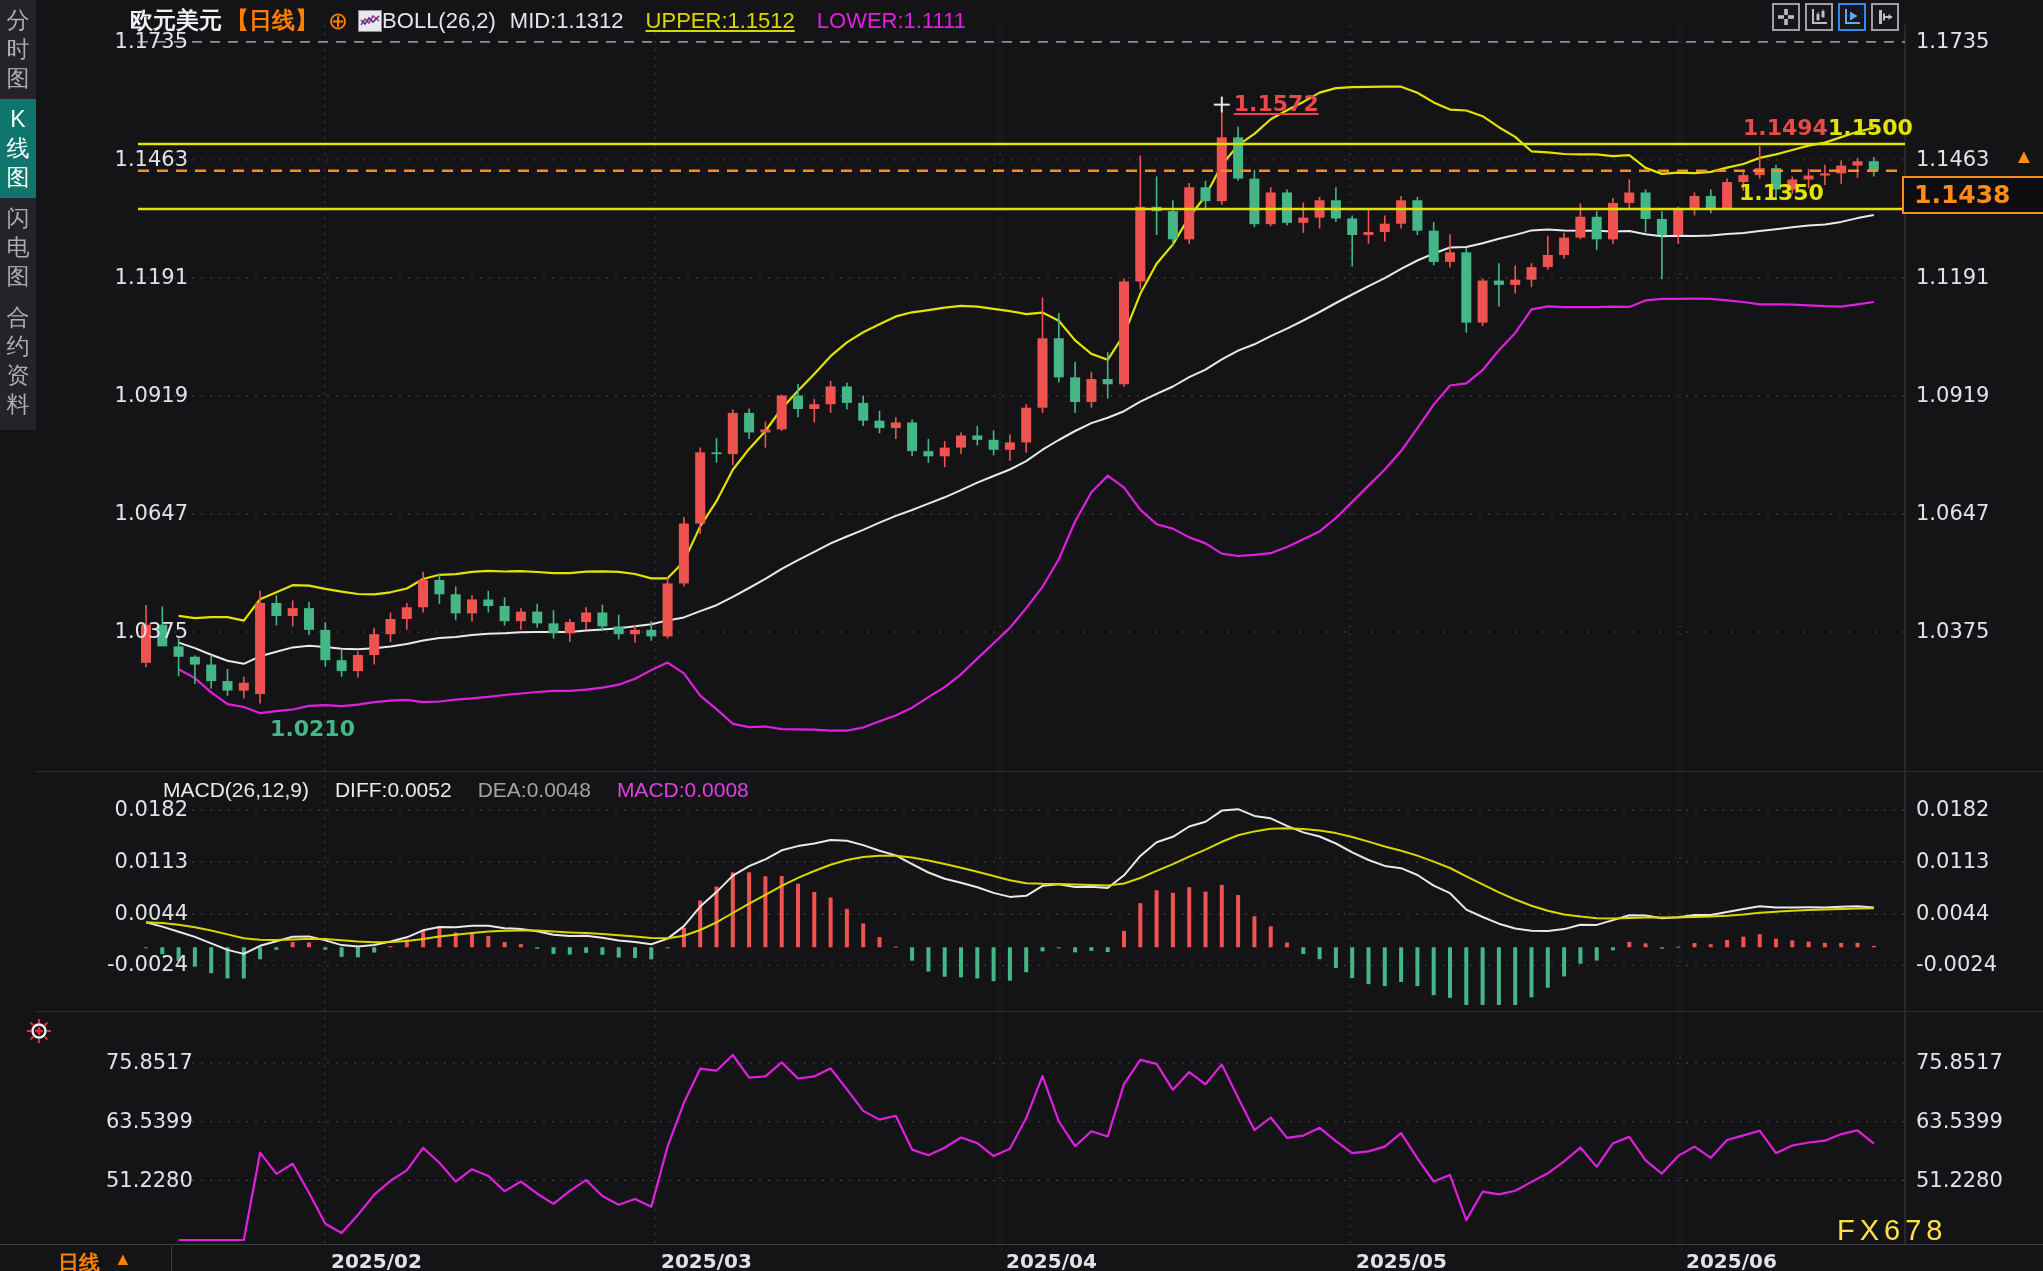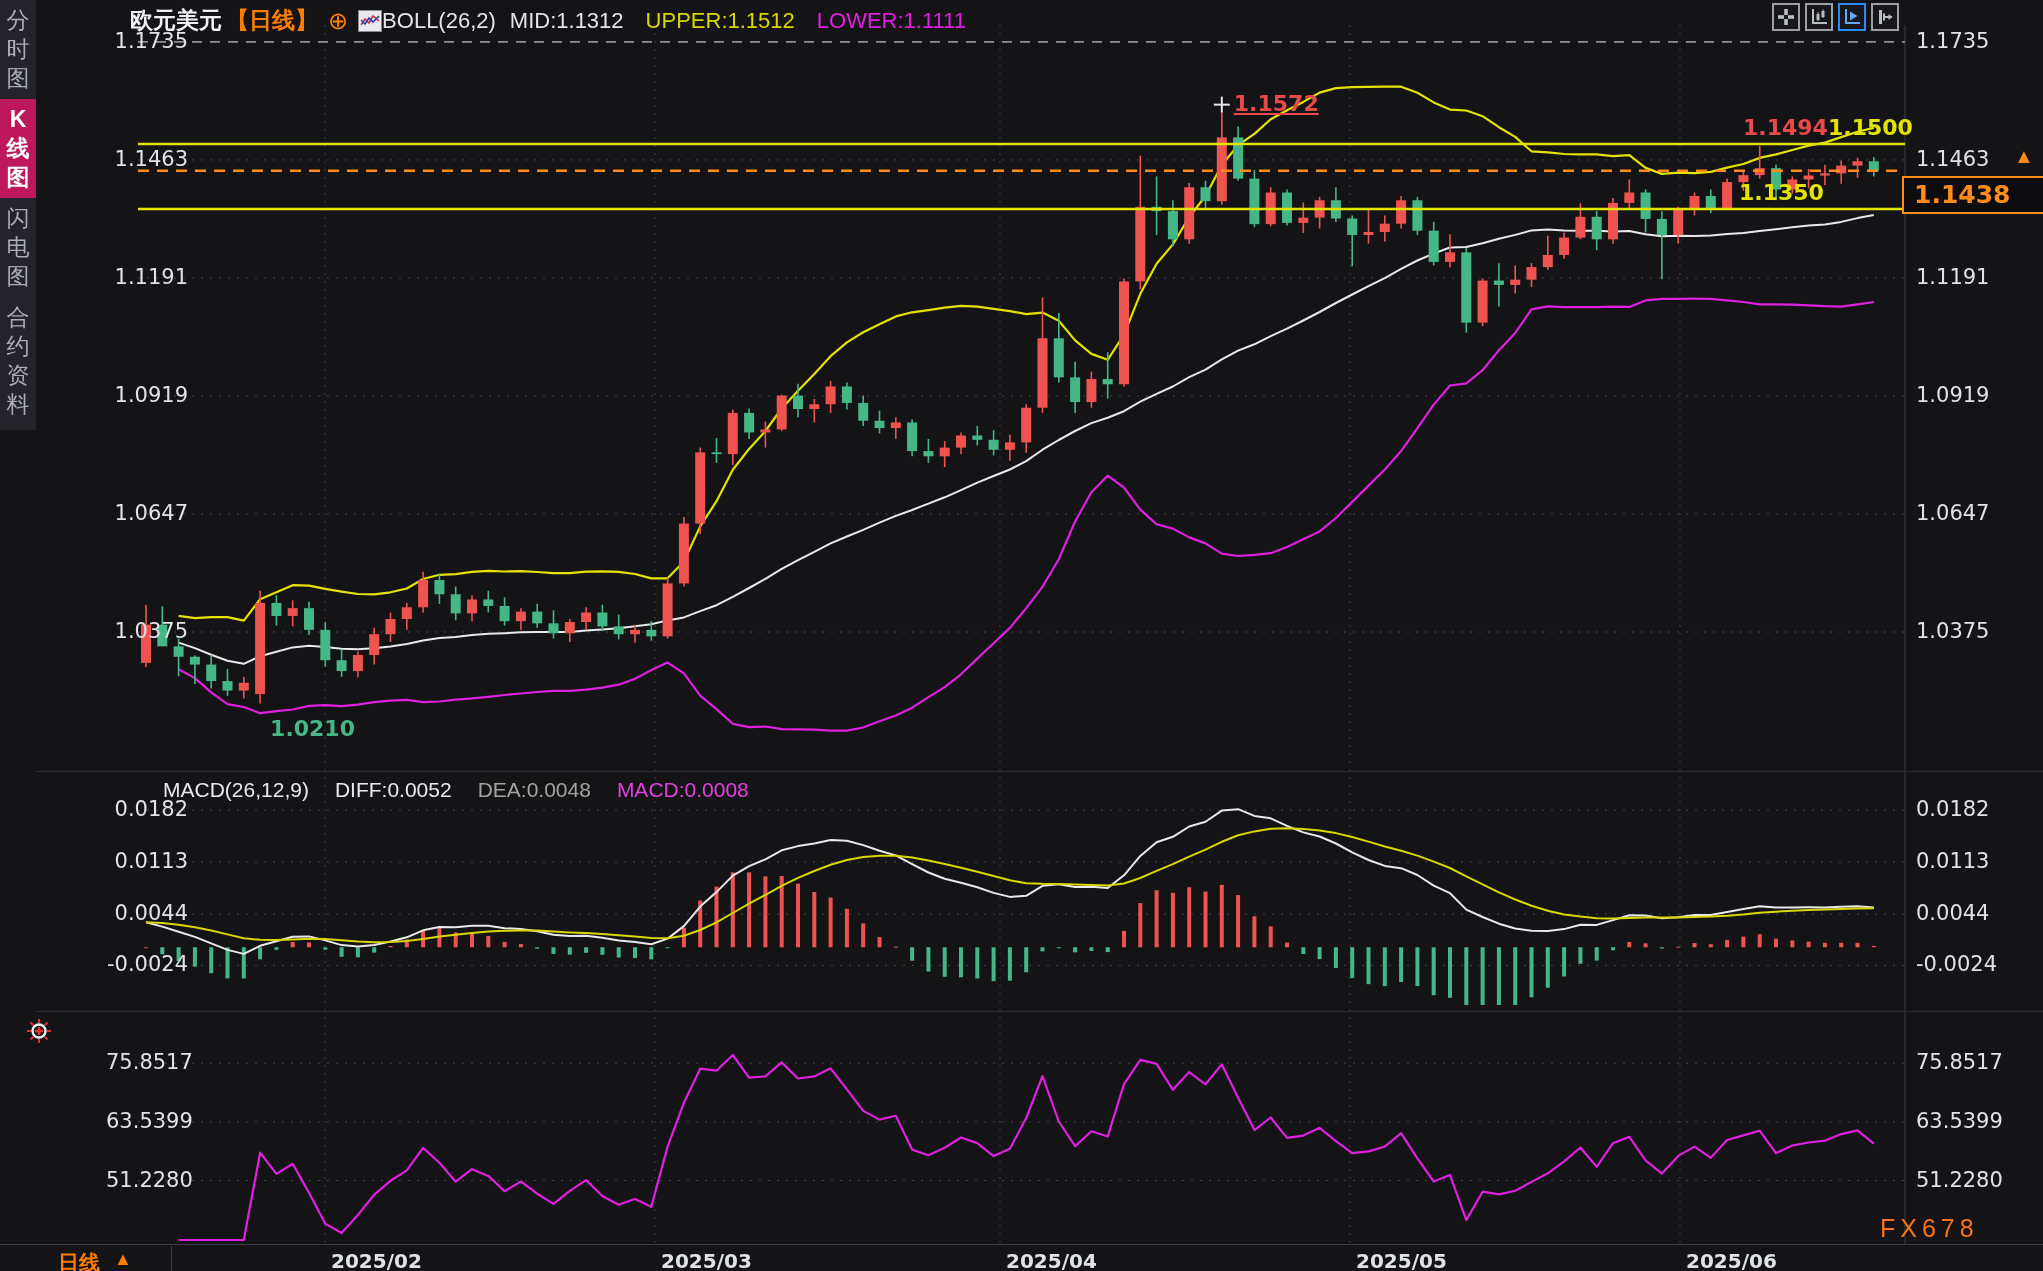--- a/index.html
+++ b/index.html
@@ -4,30 +4,30 @@
 <style>
   html,body{margin:0;padding:0;background:#000;}
   #app{position:relative;width:2043px;height:1271px;background:#141417;overflow:hidden;
        font-family:"Liberation Sans",sans-serif;-webkit-font-smoothing:antialiased;}
   #chart-svg{position:absolute;left:0;top:0;z-index:1;}
   .abs{position:absolute;z-index:5;}
   
   #sidebar{position:absolute;left:0;top:0;width:36px;height:430px;background:#232329;z-index:6;}
   .side-item{width:36px;text-align:center;color:#a9adb5;font-size:23px;line-height:29px;
              padding:6px 0;word-break:break-all;cursor:pointer;}
-  .side-item.active{background:#be185d;color:#fff;font-weight:bold;}
+  .side-item.active{background:#0f766e;color:#fff;}
   
   #title-row{left:130px;top:5px;display:flex;align-items:center;white-space:nowrap;font-size:22px;}
   #title-row .sym{color:#eef0f4;font-weight:bold;font-size:23px;}
   #title-row .per{color:#ff7e00;font-weight:bold;font-size:23px;margin-left:4px;}
   #title-row .plus{color:#ff7e00;font-size:24px;margin-left:10px;}
   .minichart{width:22px;height:20px;background:#e8e8ee;border:1px solid #8a8a94;margin-left:10px;}
   #title-row .boll{color:#e2e4ea;margin-left:0;}
   #title-row .mid{color:#e2e4ea;margin-left:14px;}
-  #title-row .upper{color:#d8d800;margin-left:22px;}
+  #title-row .upper{color:#d8d800;margin-left:22px;text-decoration:underline;}
   #title-row .lower{color:#e020e0;margin-left:22px;}
   
   #toolbar{left:1772px;top:3px;display:flex;gap:5px;}
   .tbtn{width:28px;height:28px;border:2px solid #9aa0a6;background:#17171b;box-sizing:border-box;
         display:flex;align-items:center;justify-content:center;cursor:pointer;}
   .tbtn.active{border-color:#2a8cf4;}
   
   .pane-head{display:flex;gap:26px;white-space:nowrap;font-size:21px;}
   .pane-head .w{color:#e9e9ec;} .pane-head .y{color:#a3a3a3;} .pane-head .m{color:#e040e0;}
   
@@ -47,21 +47,21 @@
        background:#0d0d0f;color:#ff8c1a;font-size:25px;font-weight:bold;line-height:34px;
        padding-left:10px;font-family:"DejaVu Sans","Liberation Sans",sans-serif;}
   #cur-arrow{position:absolute;z-index:8;color:#ff8c1a;font-size:20px;}
   
   #bottom-bar{position:absolute;left:0;top:1244px;width:2043px;height:27px;background:#141417;
       border-top:1px solid #3f3f47;z-index:6;}
   #period-label{position:absolute;left:58px;top:4px;color:#ff7e00;font-size:21px;font-weight:bold;}
   #period-arrow{position:absolute;left:114px;top:4px;color:#ff7e00;font-size:18px;}
   .date-label{position:absolute;top:4px;color:#dfe2e8;font-size:20px;font-weight:bold;
       font-family:"DejaVu Sans","Liberation Sans",sans-serif;}
-  #watermark{left:1880px;top:1214px;color:#f97316;font-size:25px;letter-spacing:5px;z-index:6;}
+  #watermark{left:1837px;top:1214px;color:#fde047;font-size:29px;letter-spacing:5px;z-index:6;}
   .sep{position:absolute;left:36px;width:2007px;height:1px;background:#2c2c33;z-index:2;}
 </style>
 </head>
 <body>
 
 <div id="app">
   <svg id="chart-svg" width="2043" height="1271">
       <line x1="325" y1="25" x2="325" y2="1244" stroke="#3f3f47" stroke-width="1" stroke-dasharray="2 6"></line>
       <line x1="655" y1="25" x2="655" y2="1244" stroke="#3f3f47" stroke-width="1" stroke-dasharray="2 6"></line>
       <line x1="1000" y1="25" x2="1000" y2="1244" stroke="#3f3f47" stroke-width="1" stroke-dasharray="2 6"></line>

